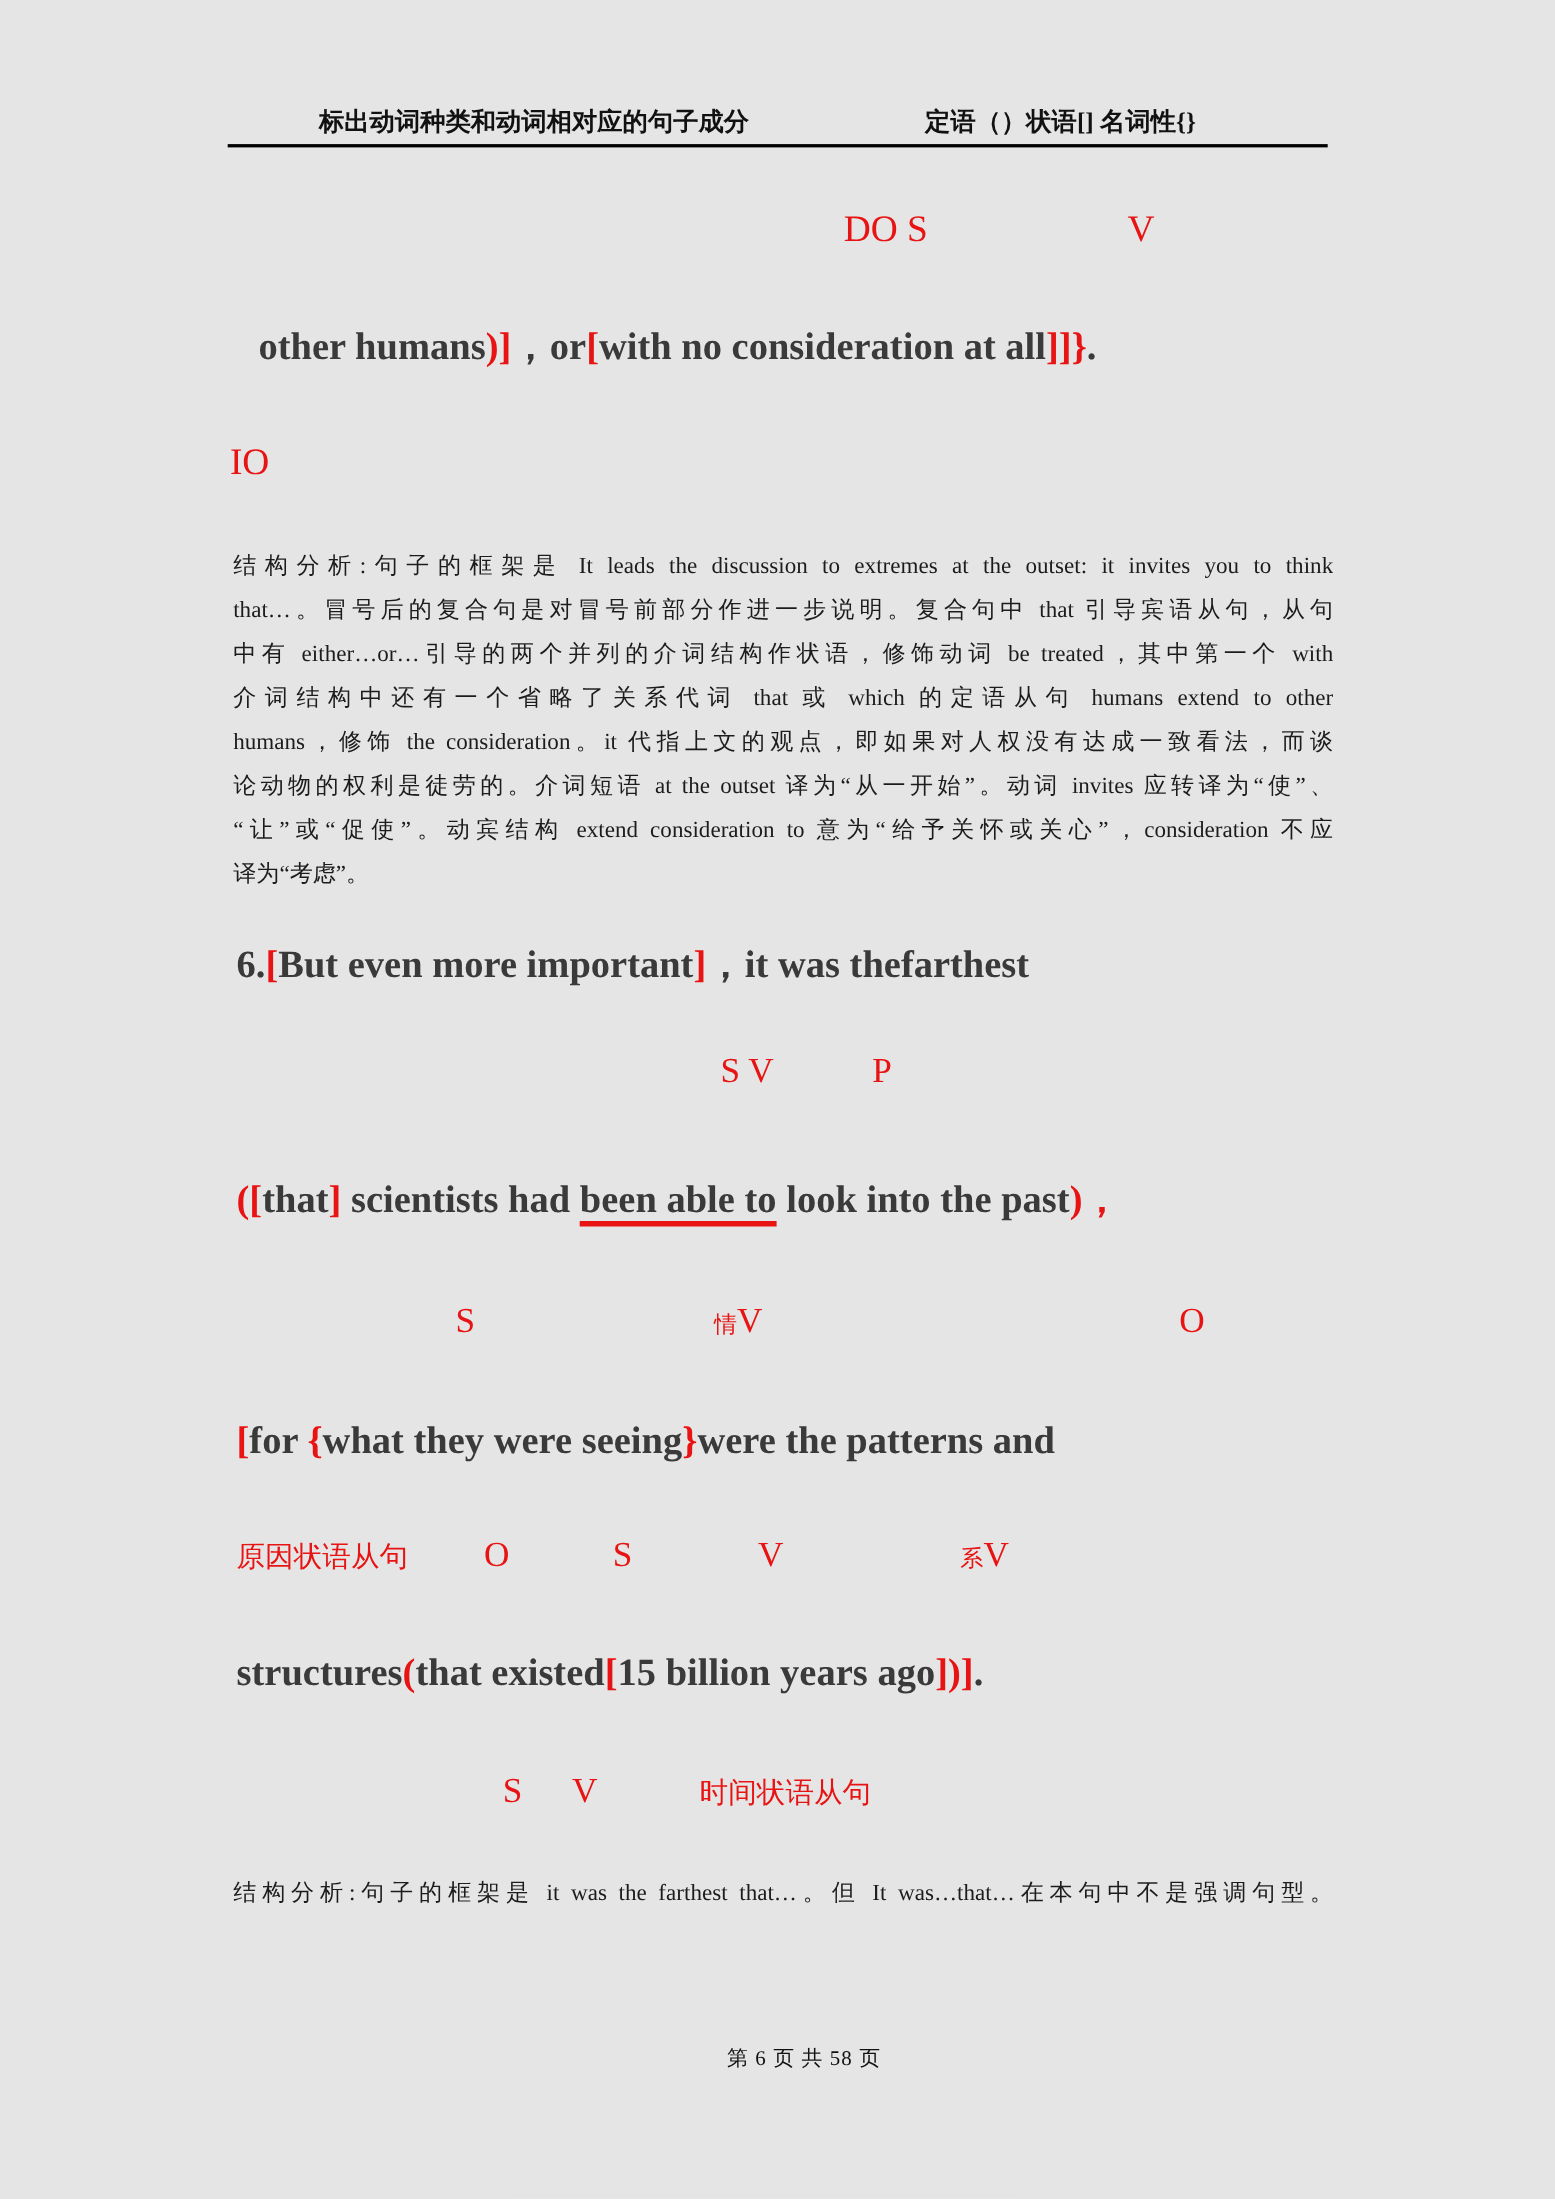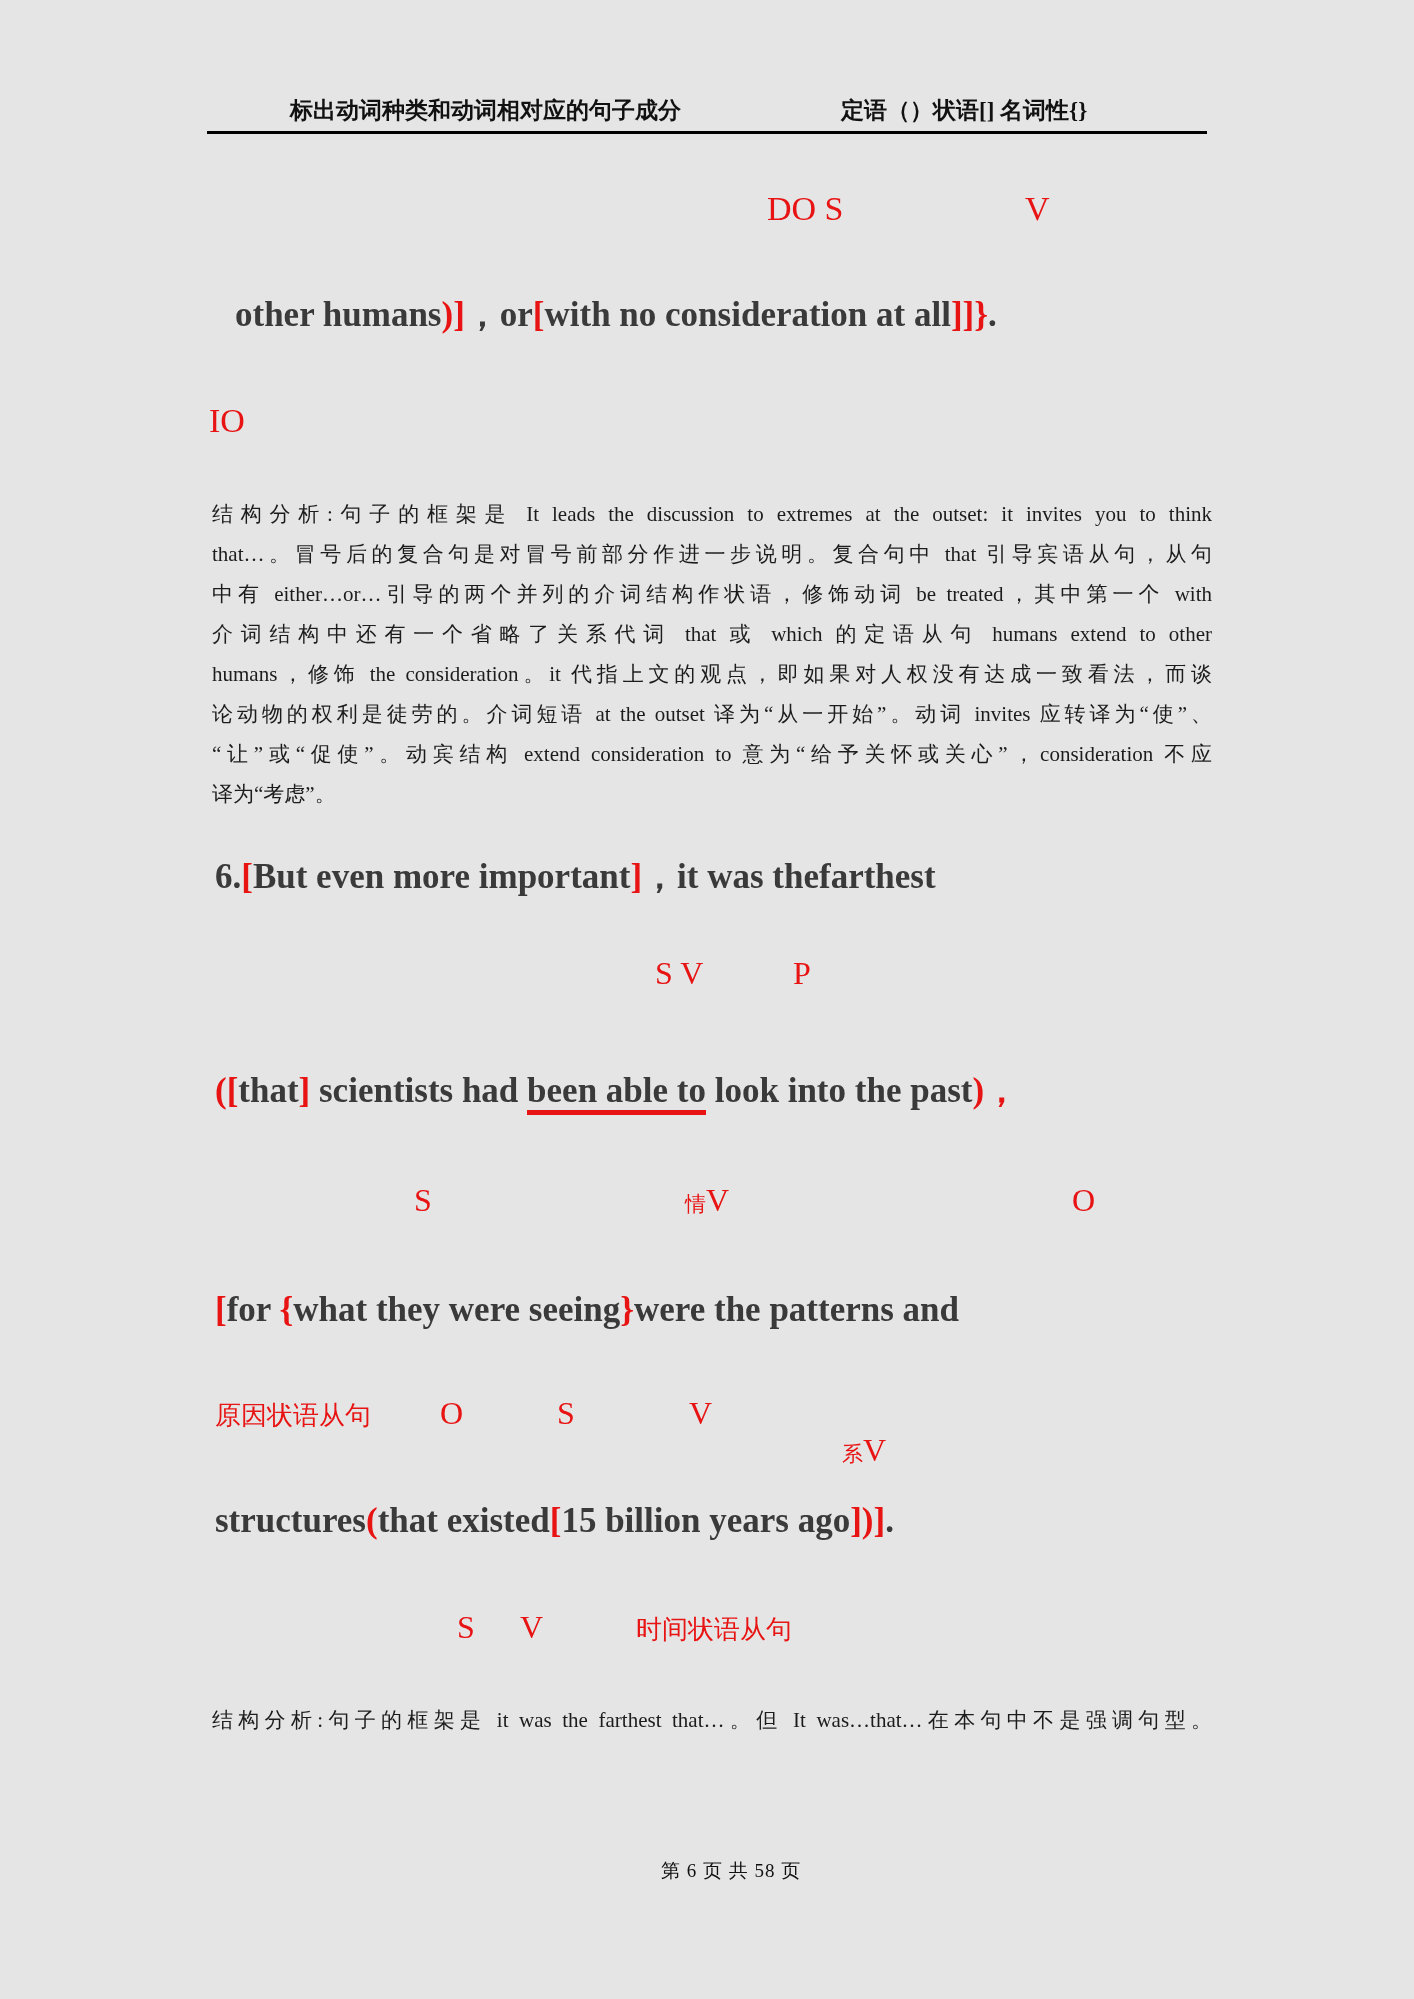--- a/index.html
+++ b/index.html
@@ -63,30 +63,30 @@
   </div>
 
   <div class="bold-line" style="left:215px; top:856px;"><span class="k">6.</span><span class="r">[</span><span class="k">But even more important</span><span class="r">]</span><span class="k">，</span><span class="k">it was thefarthest</span></div>
 
   <div class="marker" style="left:643px; top:956px;margin-left:12px;">S V</div>
   <div class="marker" style="left:793px; top:956px;">P</div>
 
   <div class="bold-line" style="left:215px; top:1070px;"><span class="r">(</span><span class="r">[</span><span class="k">that</span><span class="r">]</span><span class="k"> scientists had </span><span class="u">been able to</span><span class="k"> look into the past</span><span class="r">)</span><span class="r">，</span></div>
 
   <div class="marker" style="left:414px; top:1183px;">S</div>
-  <div class="marker" style="left:649px; top:1183px;margin-left:36px;"><span class="small">情</span><span>V</span></div>
+  <div class="marker" style="left:649px; top:1183px;"><span class="small">情</span><span>V</span></div>
   <div class="marker" style="left:1072px; top:1183px;">O</div>
 
   <div class="bold-line" style="left:215px; top:1289px;"><span class="r">[</span><span class="k">for </span><span class="r">{</span><span class="k">what they were seeing</span><span class="r">}</span><span class="k">were the patterns and</span></div>
 
   <div class="marker marker-cn" style="left:215px; top:1402px;">原因状语从句</div>
   <div class="marker" style="left:440px; top:1396px;">O</div>
   <div class="marker" style="left:557px; top:1396px;">S</div>
   <div class="marker" style="left:689px; top:1396px;">V</div>
-  <div class="marker" style="left:842px; top:1396px;margin-top:37px;"><span class="small">系</span><span>V</span></div>
+  <div class="marker" style="left:873px; top:1396px;"><span class="small">系</span><span>V</span></div>
 
   <div class="bold-line" style="left:215px; top:1500px;"><span class="k">structures</span><span class="r">(</span><span class="k">that existed</span><span class="r">[</span><span class="k">15 billion years ago</span><span class="r">])]</span><span class="k">.</span></div>
 
   <div class="marker" style="left:457px; top:1610px;">S</div>
   <div class="marker" style="left:520px; top:1610px;">V</div>
   <div class="marker marker-cn" style="left:636px; top:1616px;">时间状语从句</div>
 
   <div class="para" style="left:212px; top:1700px;">
     <div class="jline">结构分析:句子的框架是 it was the farthest that…。但 It was…that…在本句中不是强调句型。</div>
   </div>

